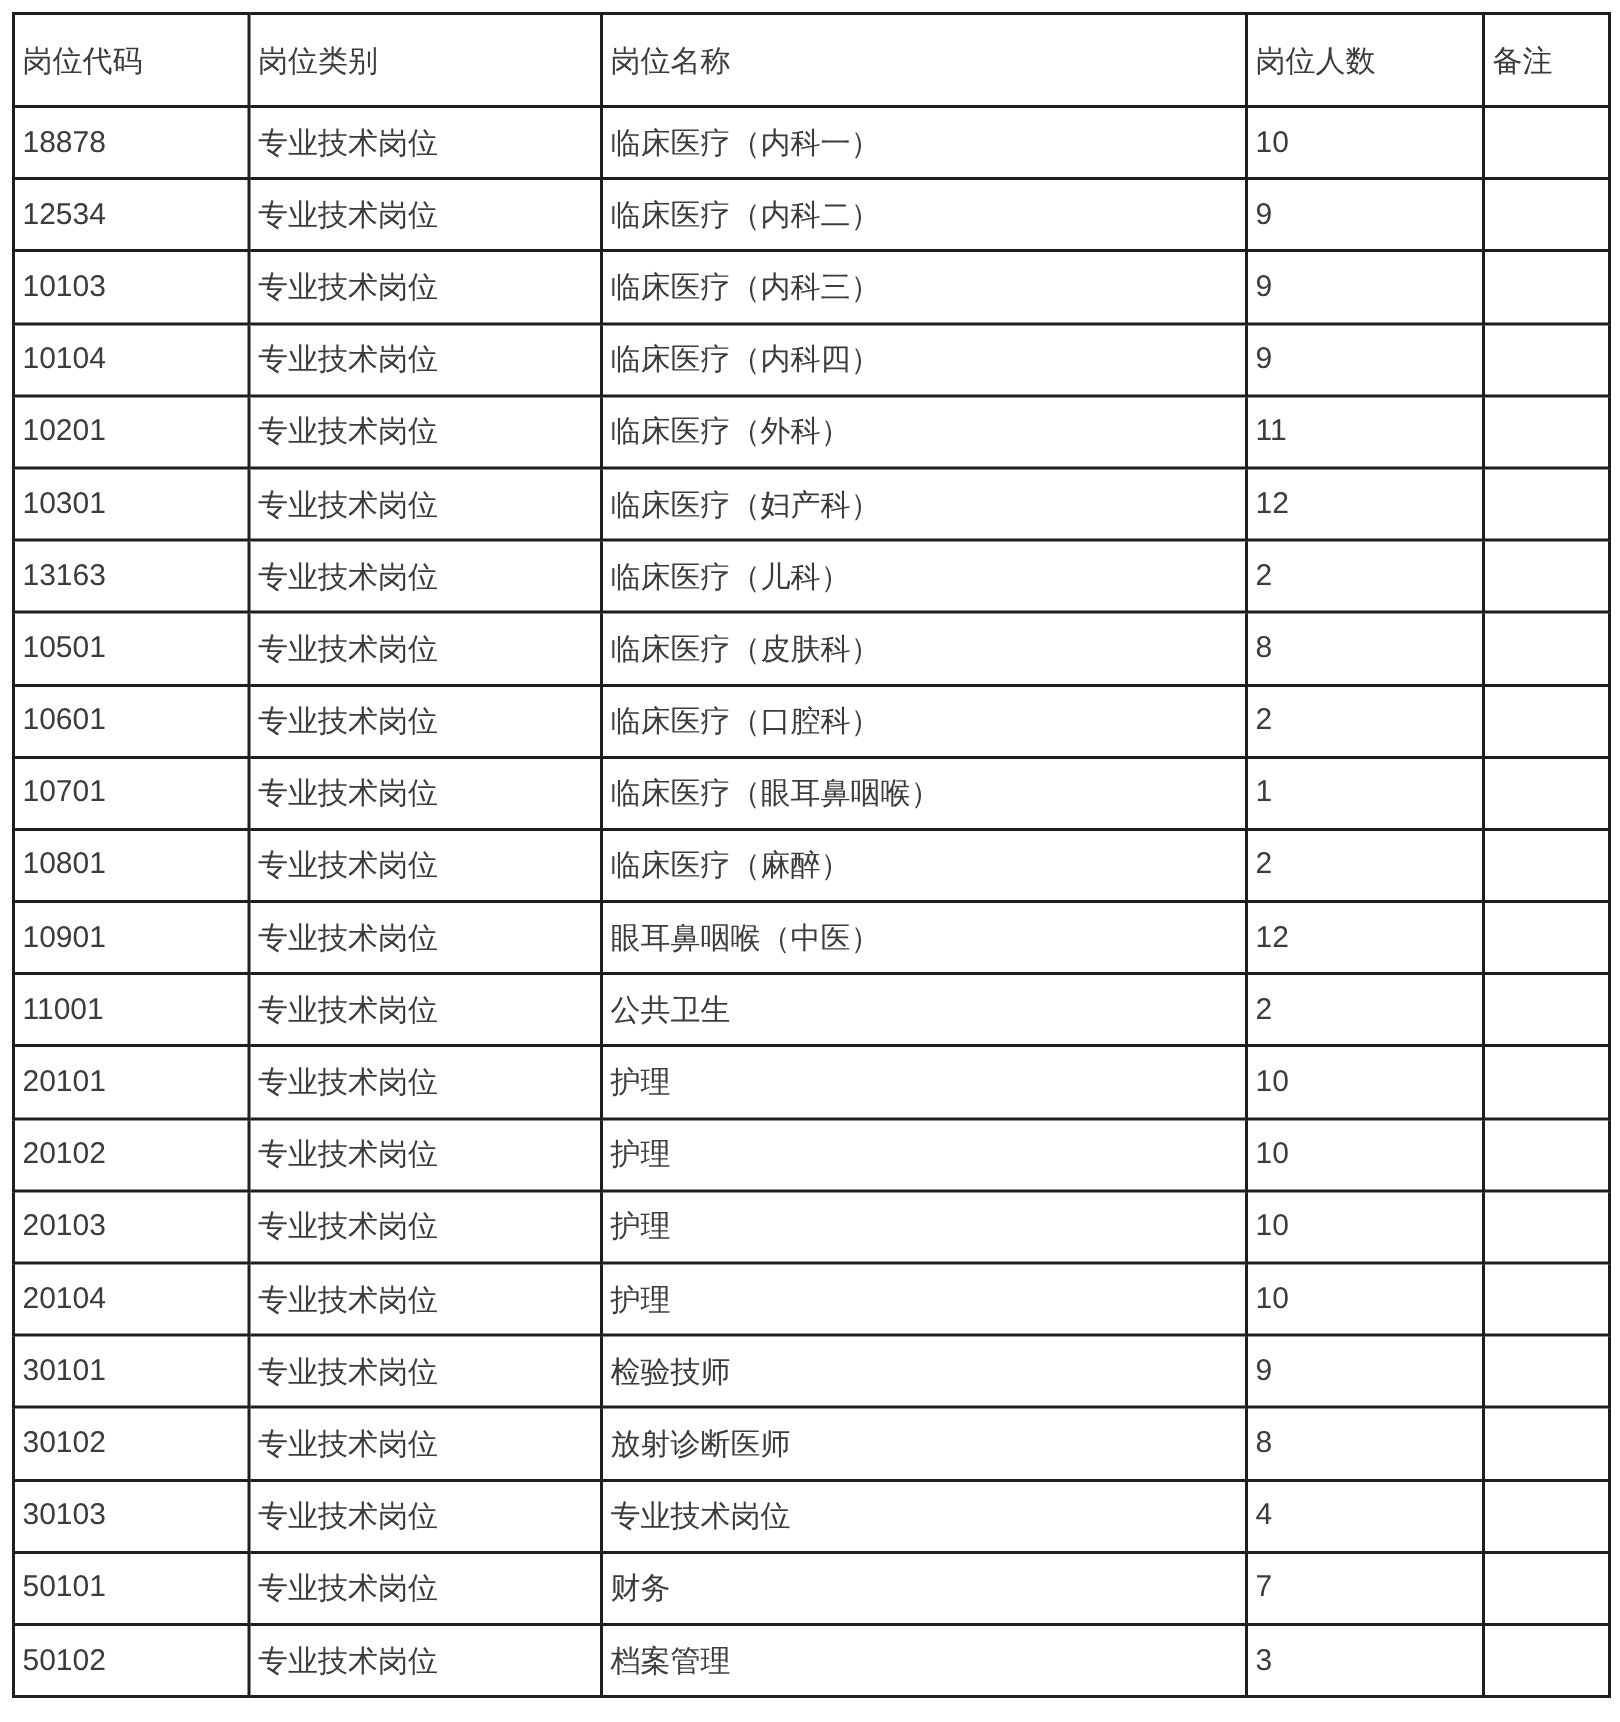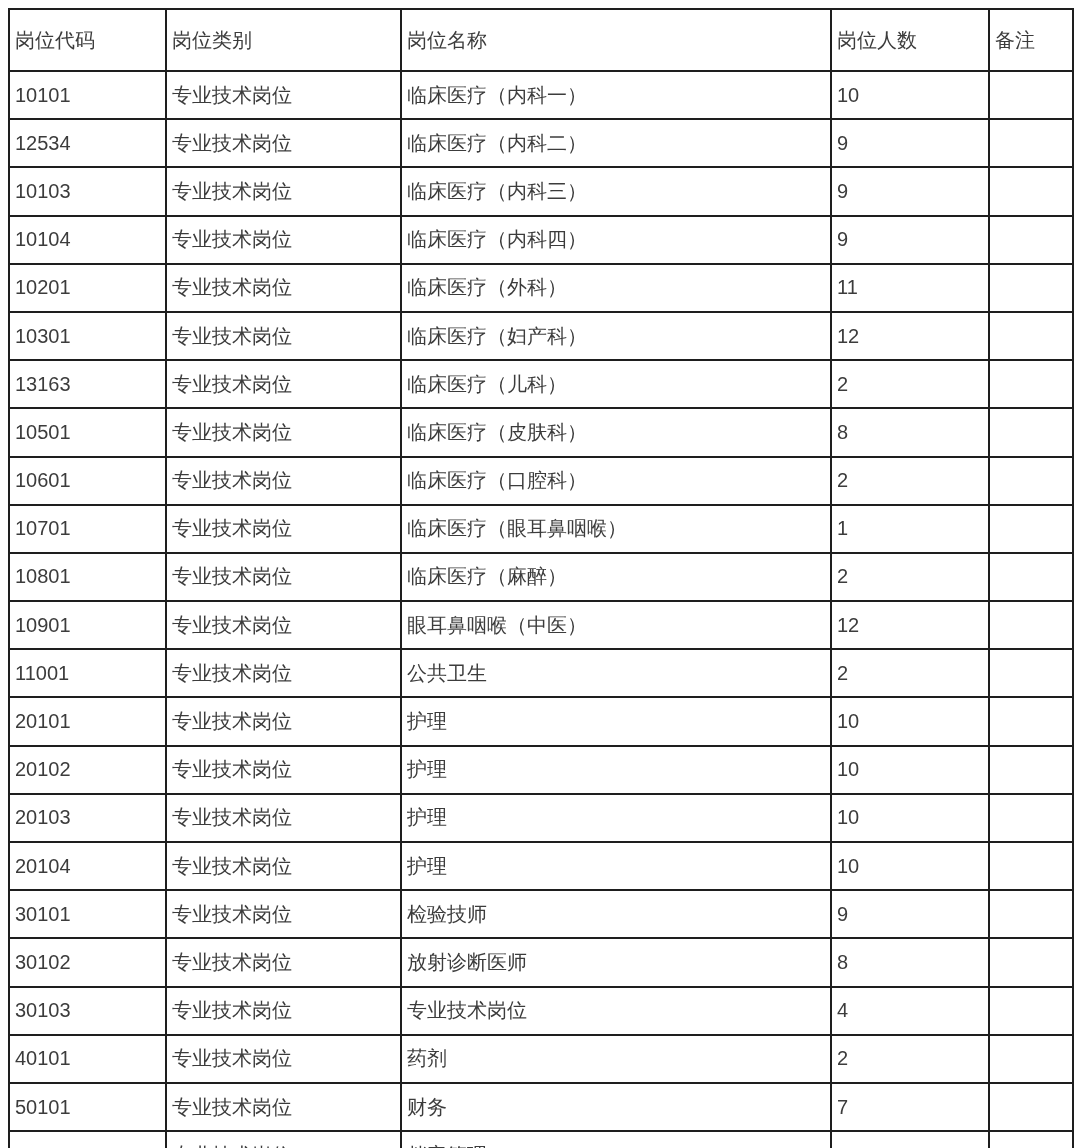--- a/index.html
+++ b/index.html
@@ -67,21 +67,21 @@
         <th>岗位代码</th>
         <th>岗位类别</th>
         <th>岗位名称</th>
         <th>岗位人数</th>
         <th>备注</th>
       </tr>
     </thead>
     <tbody>
 
         <tr>
-          <td>10101</td>
+          <td>18878</td>
           <td>专业技术岗位</td>
           <td>临床医疗（内科一）</td>
           <td>10</td>
           <td></td>
         </tr>
 
         <tr>
           <td>12534</td>
           <td>专业技术岗位</td>
           <td>临床医疗（内科二）</td>
@@ -226,27 +226,20 @@
         </tr>
 
         <tr>
           <td>30103</td>
           <td>专业技术岗位</td>
           <td>专业技术岗位</td>
           <td>4</td>
           <td></td>
         </tr>
 
-        <tr>
-          <td>40101</td>
-          <td>专业技术岗位</td>
-          <td>药剂</td>
-          <td>2</td>
-          <td></td>
-        </tr>
 
         <tr>
           <td>50101</td>
           <td>专业技术岗位</td>
           <td>财务</td>
           <td>7</td>
           <td></td>
         </tr>
 
         <tr>

